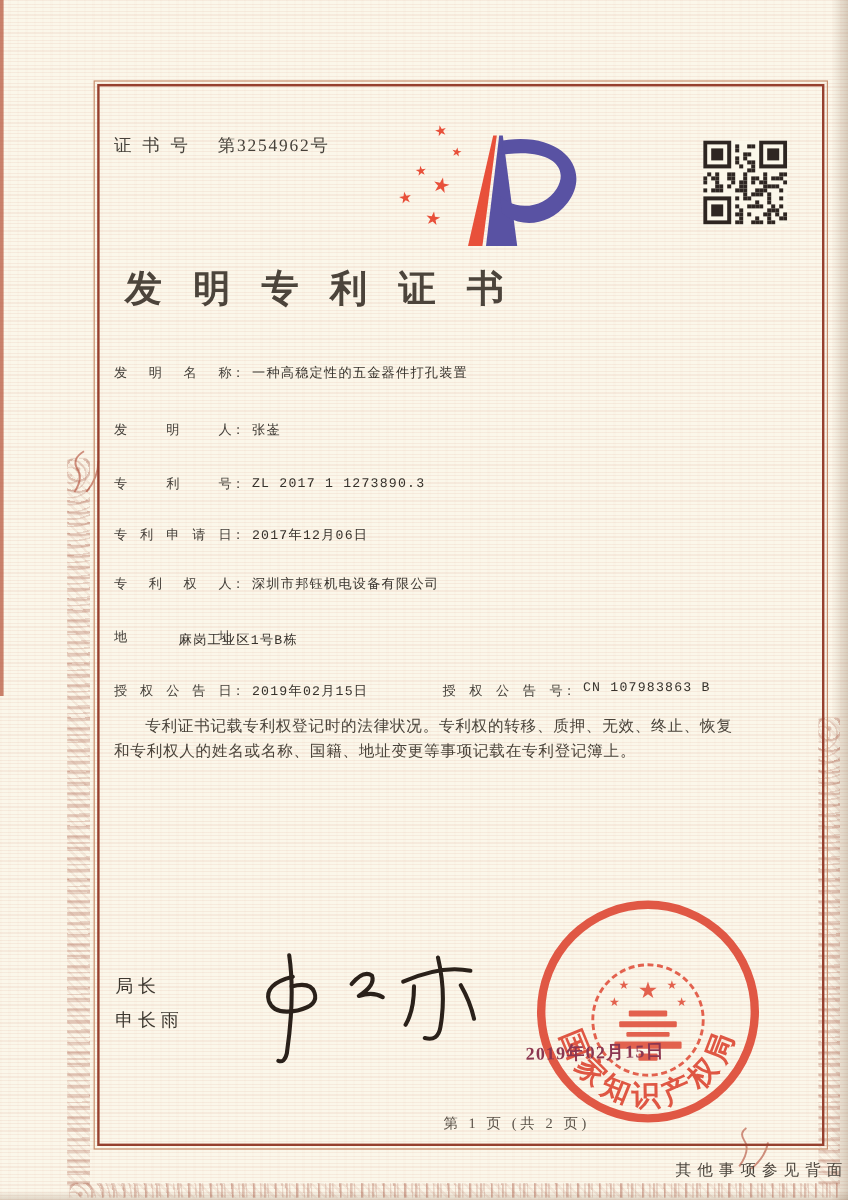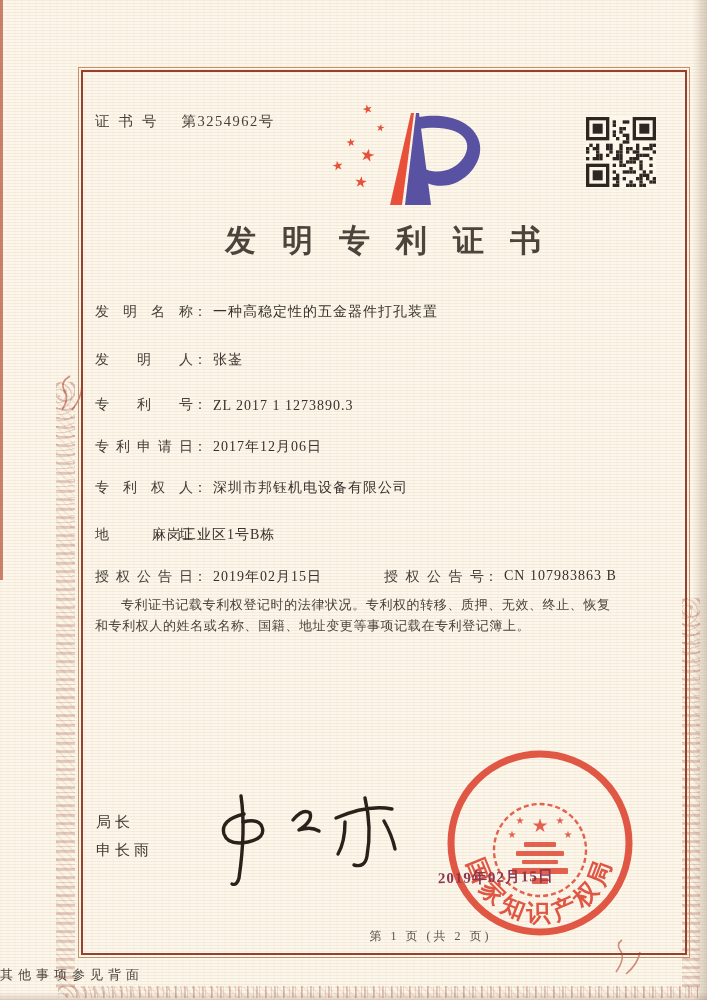--- a/index.html
+++ b/index.html
@@ -43,26 +43,26 @@
   .cert-no .pfx{letter-spacing:9px;}
   .cert-no .num{letter-spacing:1.5px;margin-left:16px;}
 
   
   .logo{position:absolute;left:318px;top:101px;width:178px;height:116px;}
   .logo .star{position:absolute;color:#e8503a;line-height:1;font-family:"DejaVu Sans",sans-serif;}
 
   .qr{position:absolute;left:586px;top:117px;width:70px;height:70px;background:#fbf7ea;}
 
   .doc-title{
-    position:absolute;left:78px;top:220px;width:610px;text-align:center;
+    position:absolute;left:78px;top:220px;width:610px;text-align:left;
     font-size:31px;font-weight:600;color:#4c443b;letter-spacing:26px;text-indent:26px;
   }
 
   
-  .f-row{position:absolute;left:95px;width:570px;font-size:14px;color:#3b362f;display:flex;align-items:flex-end;}
+  .f-row{position:absolute;left:95px;width:570px;font-size:11px;color:#3b362f;display:flex;align-items:center;font-family:Liberation Mono, monospace;}
   .f-label{display:inline-block;width:98px;text-align:justify;text-align-last:justify;letter-spacing:0;flex:none;color:#45403a;}
   .f-colon{flex:none;margin-right:6px;color:#45403a;}
   .f-value{letter-spacing:1px;color:#37322c;}
   .addr-l2{display:block;margin-left:-61px;margin-top:6px;}
   .grant2{margin-left:62px;display:flex;}
 
   
   .body-text{position:absolute;left:95px;top:595px;width:522px;}
   .body-text p{margin:0;text-indent:2em;font-size:13px;line-height:20.8px;letter-spacing:.6px;color:#4a433a;}
 
@@ -72,21 +72,21 @@
   .signature{position:absolute;left:198px;top:788px;}
 
   .seal{position:absolute;left:428px;top:746px;}
   .seal-date{
     position:absolute;left:438px;top:868px;font-size:15px;letter-spacing:1px;
     color:#8c3650;transform:rotate(-1.2deg);font-weight:600;
   }
 
   .page-info{position:absolute;left:78px;top:928px;width:705px;text-align:center;
     font-size:12px;letter-spacing:3px;color:#5a5248;}
-  .back-note{position:absolute;left:0;top:966px;width:707px;text-align:left;
+  .back-note{position:absolute;left:0;top:966px;width:707px;text-align:right;
     font-size:13px;letter-spacing:5px;color:#4a443c;}
 </style>
 </head>
 <body>
 
 <div class="paper-texture"></div>
 <div class="spine-edge"></div>
 <div class="right-shadow"></div>
 <div class="bottom-shadow"></div>
 

